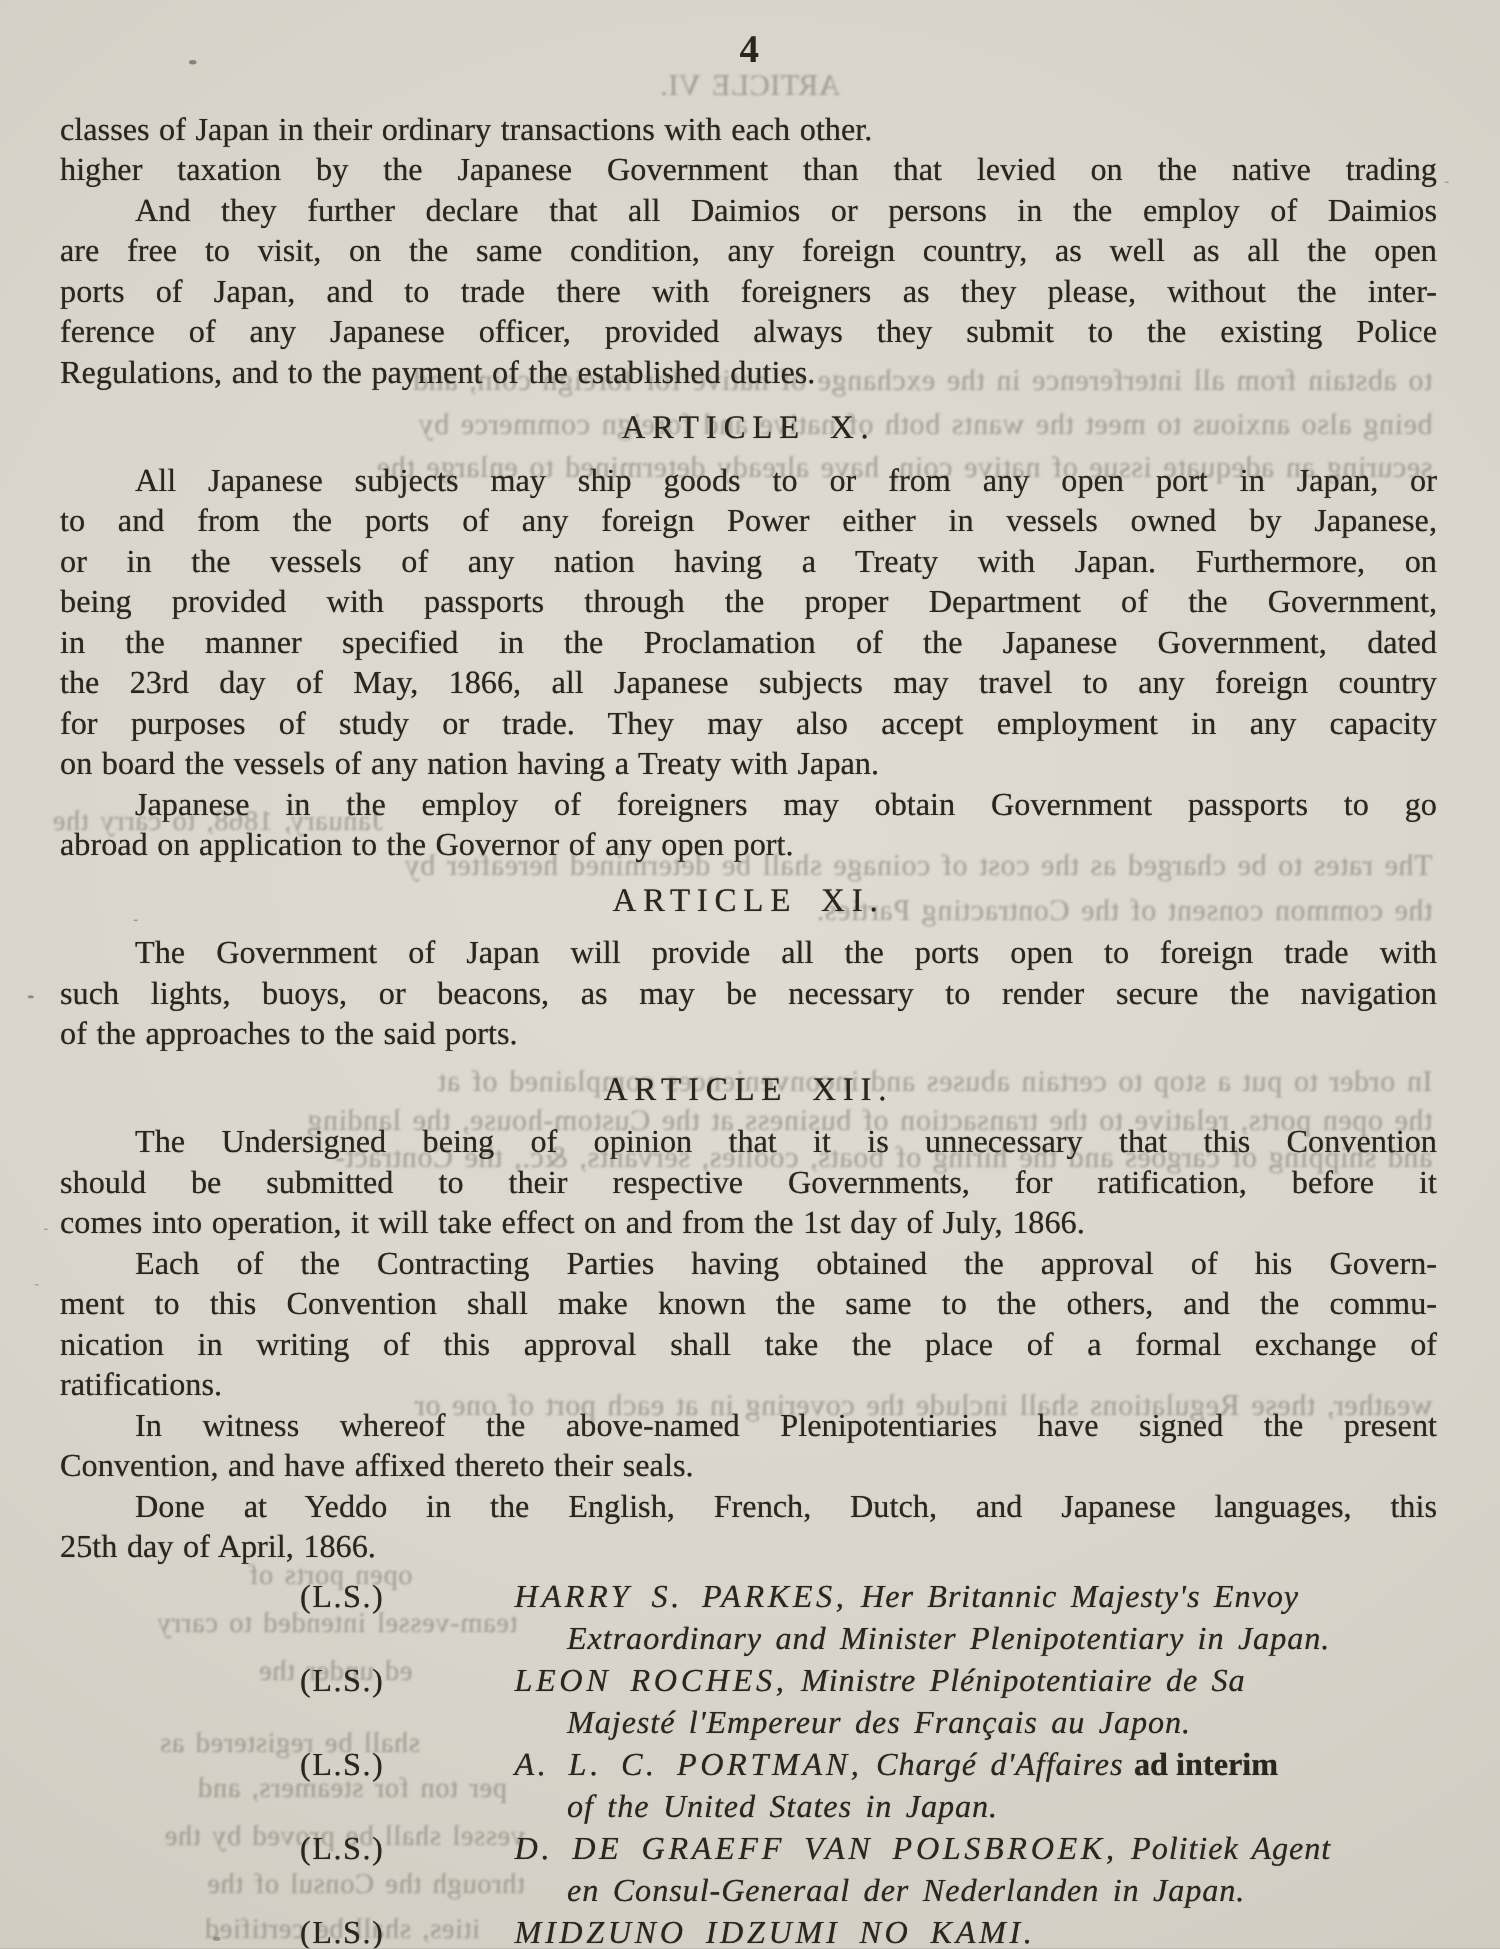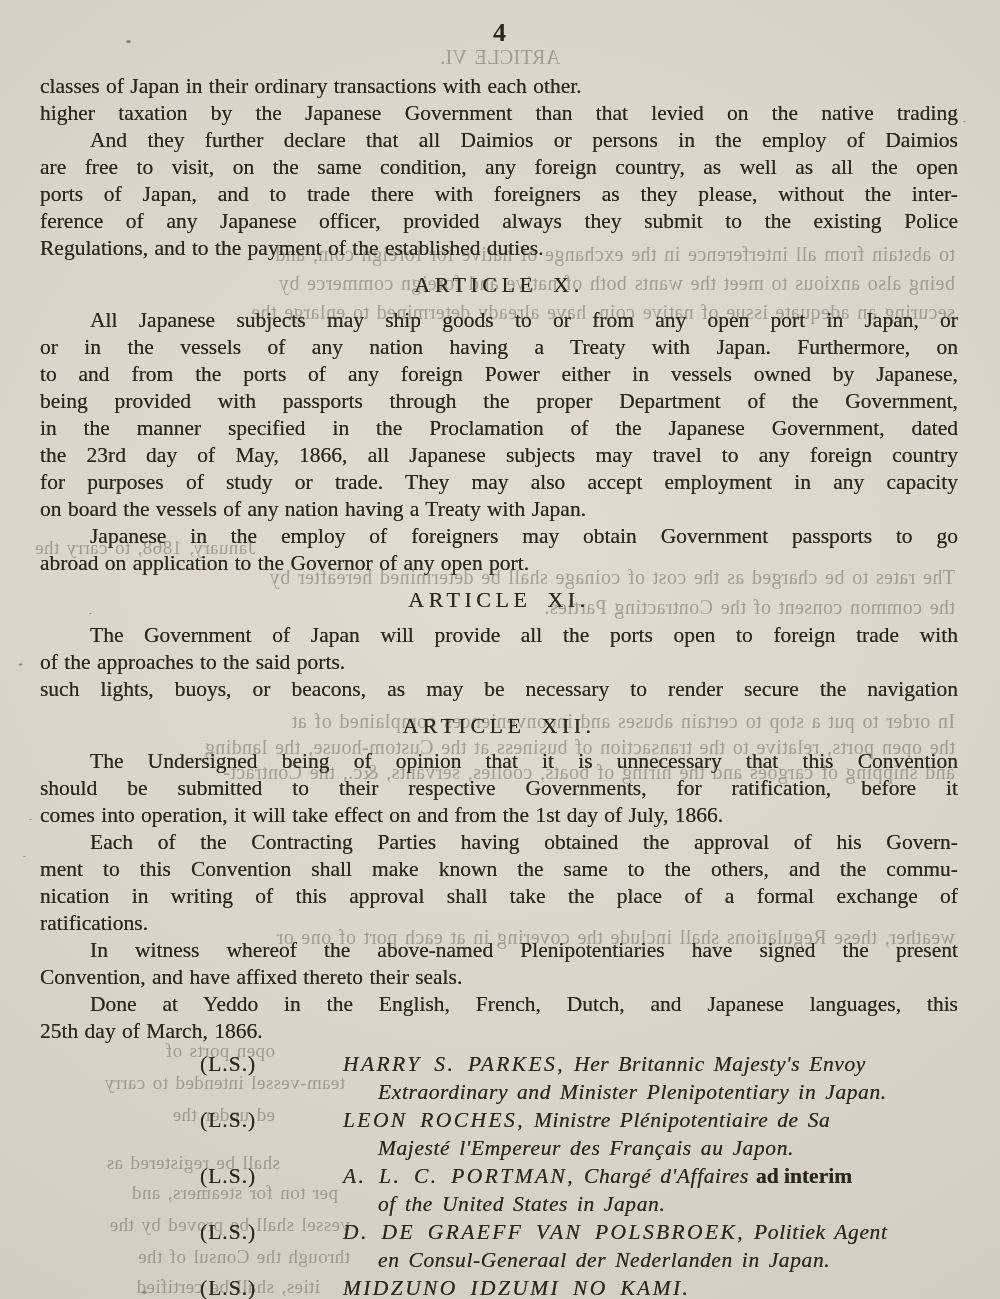--- a/index.html
+++ b/index.html
@@ -126,57 +126,57 @@
     <div class="para">
         <div class="jline ind">And they further declare that all Daimios or persons in the employ of Daimios</div>
         <div class="jline">are free to visit, on the same condition, any foreign country, as well as all the open</div>
         <div class="jline">ports of Japan, and to trade there with foreigners as they please, without the inter-</div>
         <div class="jline">ference of any Japanese officer, provided always they submit to the existing Police</div>
         <div class="jline jlast">Regulations, and to the payment of the established duties.</div>
       </div>
     <h2 class="art">ARTICLE X.</h2>
     <div class="para">
         <div class="jline ind">All Japanese subjects may ship goods to or from any open port in Japan, or</div>
+        <div class="jline">to and from the ports of any foreign Power either in vessels owned by Japanese,</div>
         <div class="jline">or in the vessels of any nation having a Treaty with Japan.  Furthermore, on</div>
-        <div class="jline">to and from the ports of any foreign Power either in vessels owned by Japanese,</div>
         <div class="jline">being provided with passports through the proper Department of the Government,</div>
         <div class="jline">in the manner specified in the Proclamation of the Japanese Government, dated</div>
         <div class="jline">the 23rd day of May, 1866, all Japanese subjects may travel to any foreign country</div>
         <div class="jline">for purposes of study or trade.  They may also accept employment in any capacity</div>
         <div class="jline jlast">on board the vessels of any nation having a Treaty with Japan.</div>
       </div>
     <div class="para">
         <div class="jline ind">Japanese in the employ of foreigners may obtain Government passports to go</div>
         <div class="jline jlast">abroad on application to the Governor of any open port.</div>
       </div>
     <h2 class="art">ARTICLE XI.</h2>
     <div class="para">
         <div class="jline ind">The Government of Japan will provide all the ports open to foreign trade with</div>
+        <div class="jline">such lights, buoys, or beacons, as may be necessary to render secure the navigation</div>
         <div class="jline jlast">of the approaches to the said ports.</div>
-        <div class="jline">such lights, buoys, or beacons, as may be necessary to render secure the navigation</div>
       </div>
     <h2 class="art">ARTICLE XII.</h2>
     <div class="para">
         <div class="jline ind">The Undersigned being of opinion that it is unnecessary that this Convention</div>
         <div class="jline">should be submitted to their respective Governments, for ratification, before it</div>
         <div class="jline jlast">comes into operation, it will take effect on and from the 1st day of July, 1866.</div>
       </div>
     <div class="para">
         <div class="jline ind">Each of the Contracting Parties having obtained the approval of his Govern-</div>
         <div class="jline">ment to this Convention shall make known the same to the others, and the commu-</div>
         <div class="jline">nication in writing of this approval shall take the place of a formal exchange of</div>
         <div class="jline jlast">ratifications.</div>
       </div>
     <div class="para">
         <div class="jline ind">In witness whereof the above-named Plenipotentiaries have signed the present</div>
         <div class="jline jlast">Convention, and have affixed thereto their seals.</div>
       </div>
     <div class="para">
         <div class="jline ind">Done at Yeddo in the English, French, Dutch, and Japanese languages, this</div>
-        <div class="jline jlast">25th day of March, 1866.</div>
+        <div class="jline jlast">25th day of April, 1866.</div>
       </div>
 
     <div class="sigs">
       <div class="sig-row">
         <span class="sig-seal">(L.S.)</span><span class="sig-name">HARRY S. PARKES,</span><span class="sig-title-it">Her Britannic Majesty's Envoy</span>
       </div>
       <div class="sig-cont">Extraordinary and Minister Plenipotentiary in Japan.</div>
 
       <div class="sig-row">
         <span class="sig-seal">(L.S.)</span><span class="sig-name">LEON ROCHES,</span><span class="sig-title-it">Ministre Plénipotentiaire de Sa</span>

